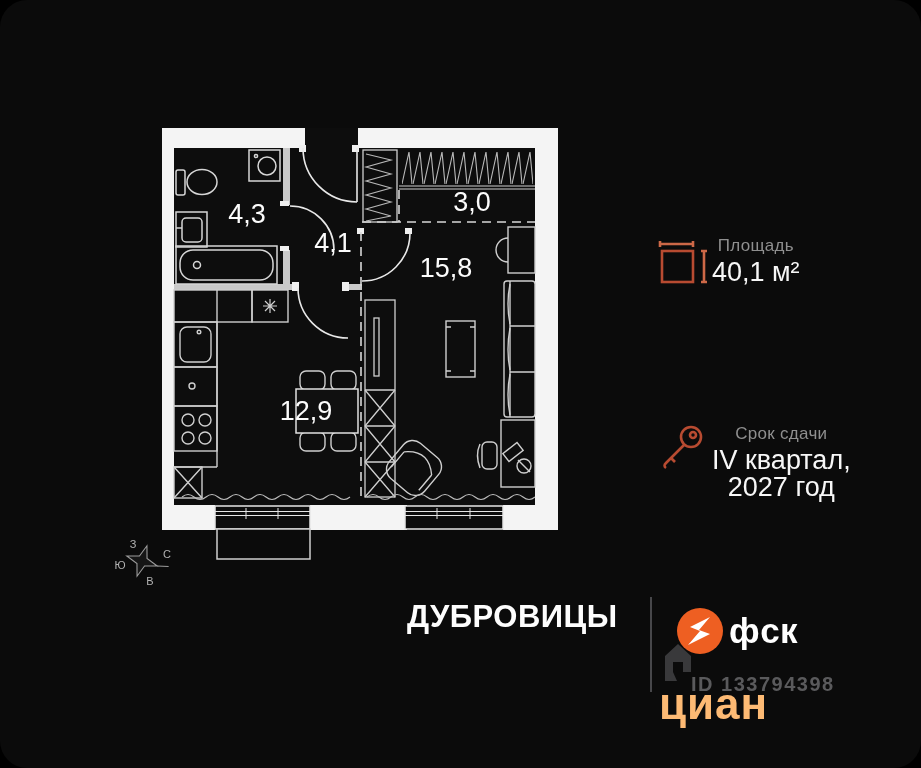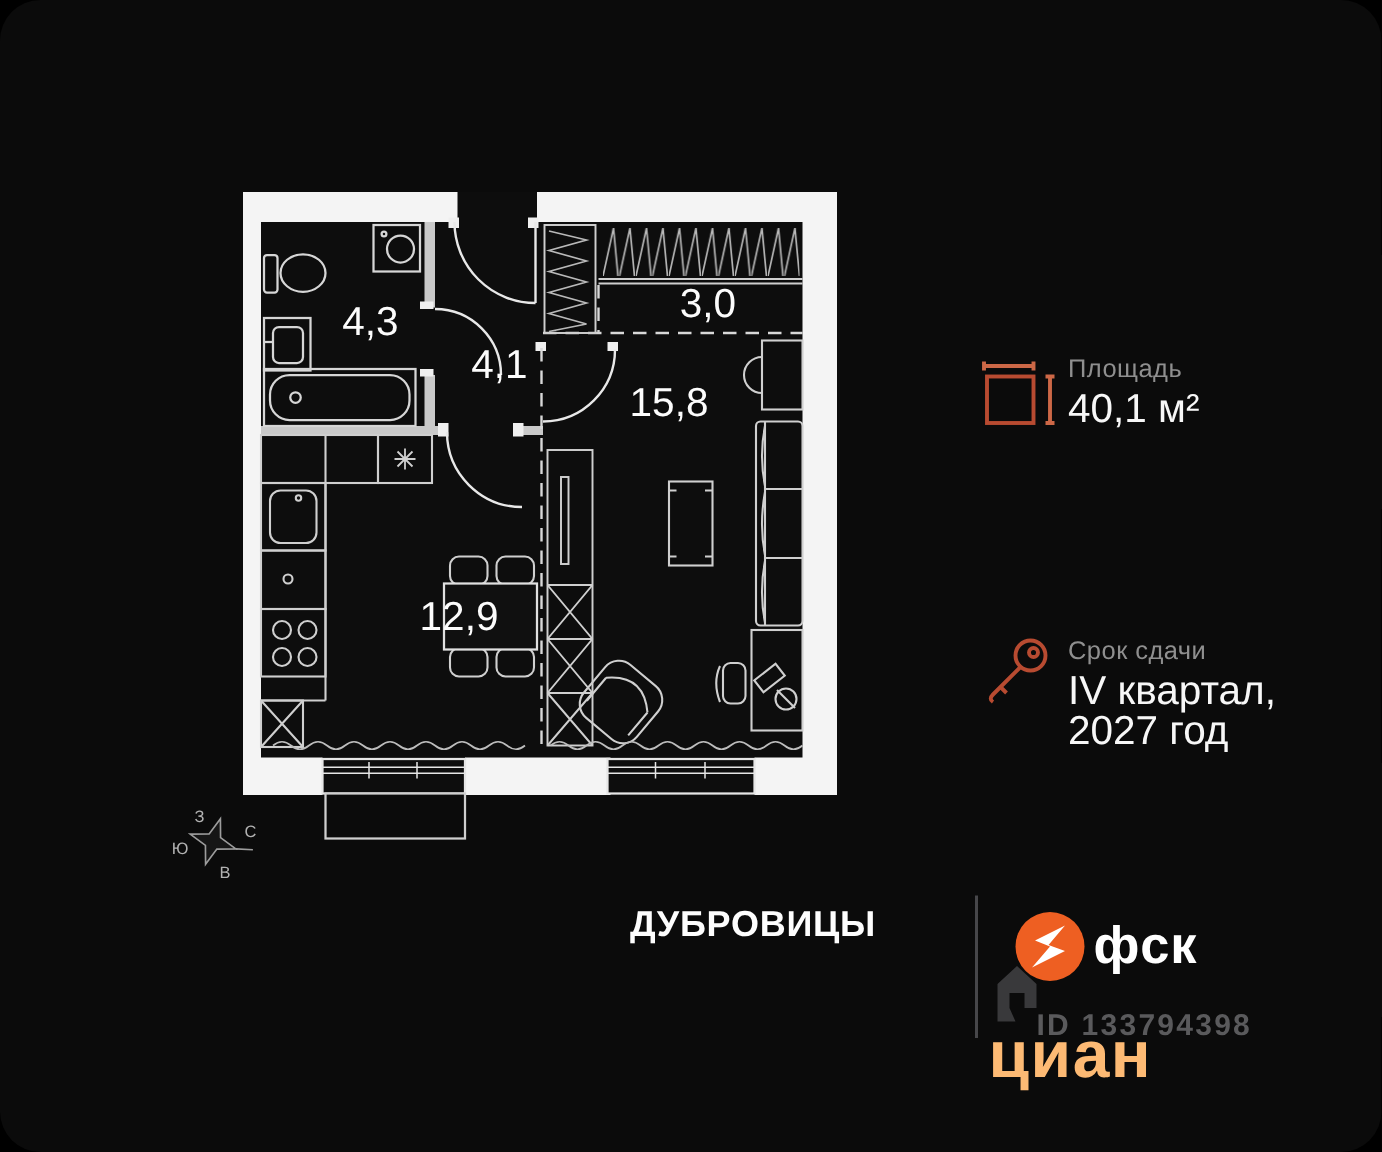--- a/index.html
+++ b/index.html
@@ -2,28 +2,28 @@
 <html><head>
 <meta charset="utf-8">
 <style>
   html,body{margin:0;padding:0;background:#000;}
   #stage{position:relative;width:921px;height:768px;background:#0b0b0b;overflow:hidden;
          font-family:"Liberation Sans",sans-serif;border-radius:27px;}
   svg text{font-family:"Liberation Sans",sans-serif;}
   .room-label{fill:#fcfcfc;font-size:27px;}
   .compass-letter{fill:#b2b2b2;font-size:11px;}
   
-  .info-item{position:absolute;left:654px;display:flex;align-items:flex-start;}
+  .info-item{position:absolute;left:654px;display:flex;align-items:flex-start;text-align:center;}
   .info-icon{width:58px;flex:0 0 58px;}
   .info-text{padding-top:0;}
   .info-label{color:#8f8f8f;font-size:17px;letter-spacing:.3px;margin-bottom:3px;}
   .info-value{color:#f7f7f7;font-size:27px;line-height:27px;}
   
-  .project-title{position:absolute;left:420px;top:602px;color:#fdfdfd;font-weight:bold;
-                 font-size:24px;line-height:29px;letter-spacing:.5px;}
+  .project-title{position:absolute;left:407px;top:602px;color:#fdfdfd;font-weight:bold;
+                 font-size:31px;line-height:29px;letter-spacing:.5px;}
   .brand-divider{position:absolute;left:650px;top:597px;width:2px;height:95px;background:#47474a;}
   .fsk-logo{position:absolute;left:676px;top:607px;display:flex;align-items:center;}
   .fsk-name{color:#fff;font-weight:bold;font-size:35px;margin-left:5px;letter-spacing:.5px;}
   .watermark{position:absolute;left:659px;top:636px;display:flex;align-items:flex-start;
              color:#fdba74;font-weight:bold;flex-direction:column;}
   .watermark-text{font-size:44px;line-height:44px;letter-spacing:1px;}
   .watermark-id{position:absolute;left:691px;top:673px;color:#5a5a5c;font-weight:bold;
                 font-size:20px;letter-spacing:1.5px;}
 </style>
 </head>

